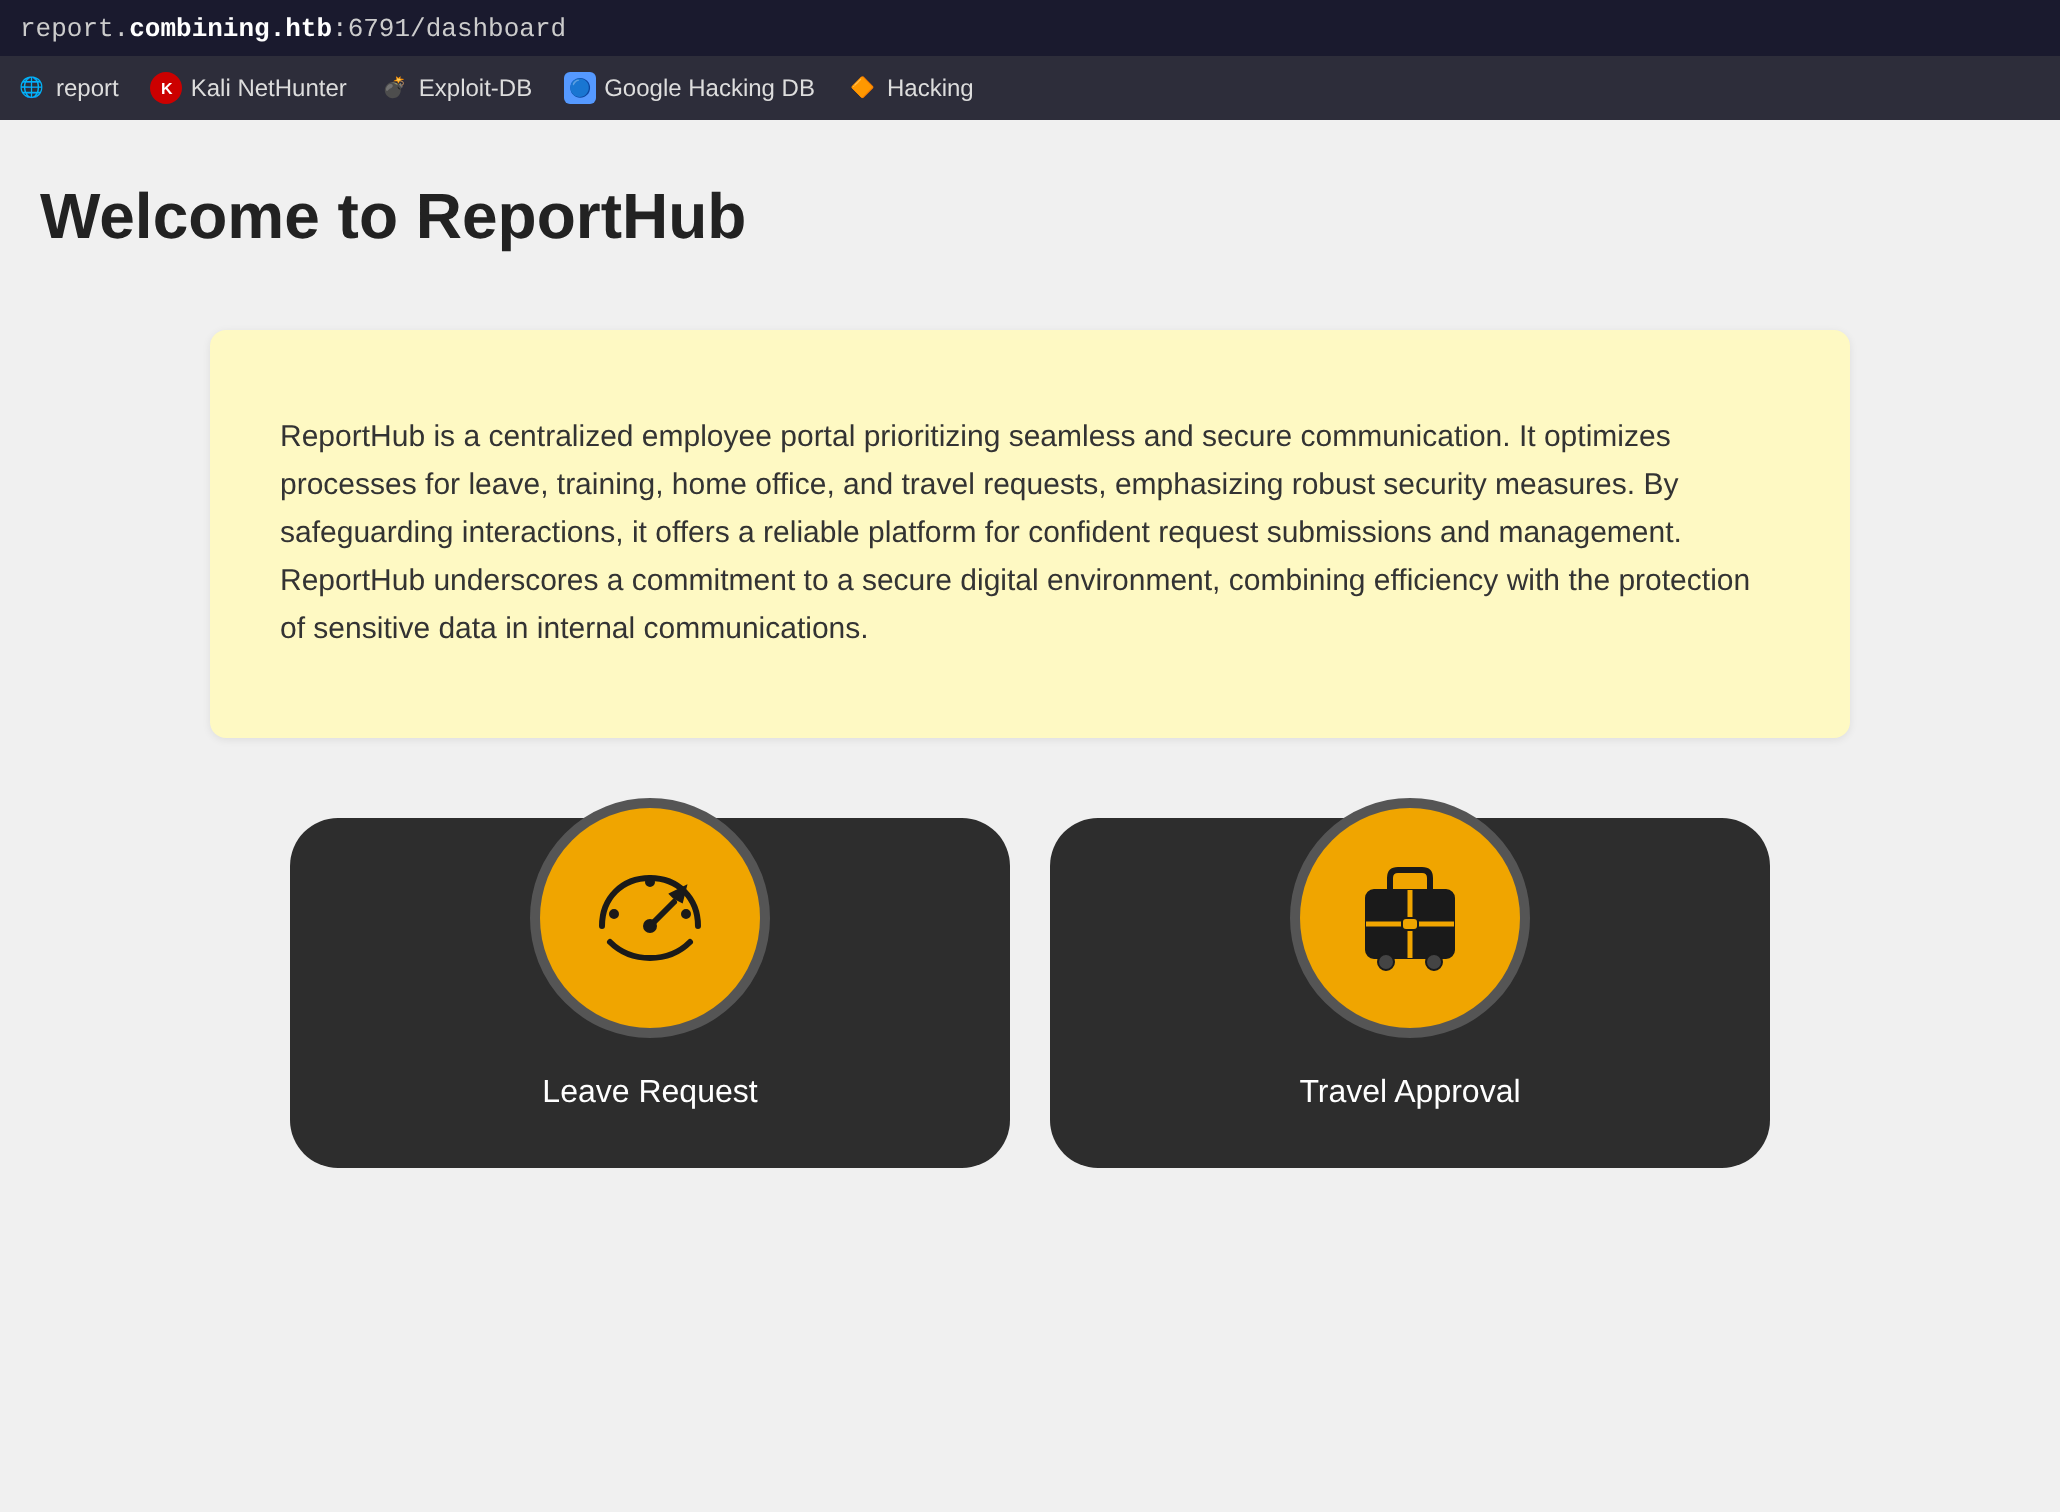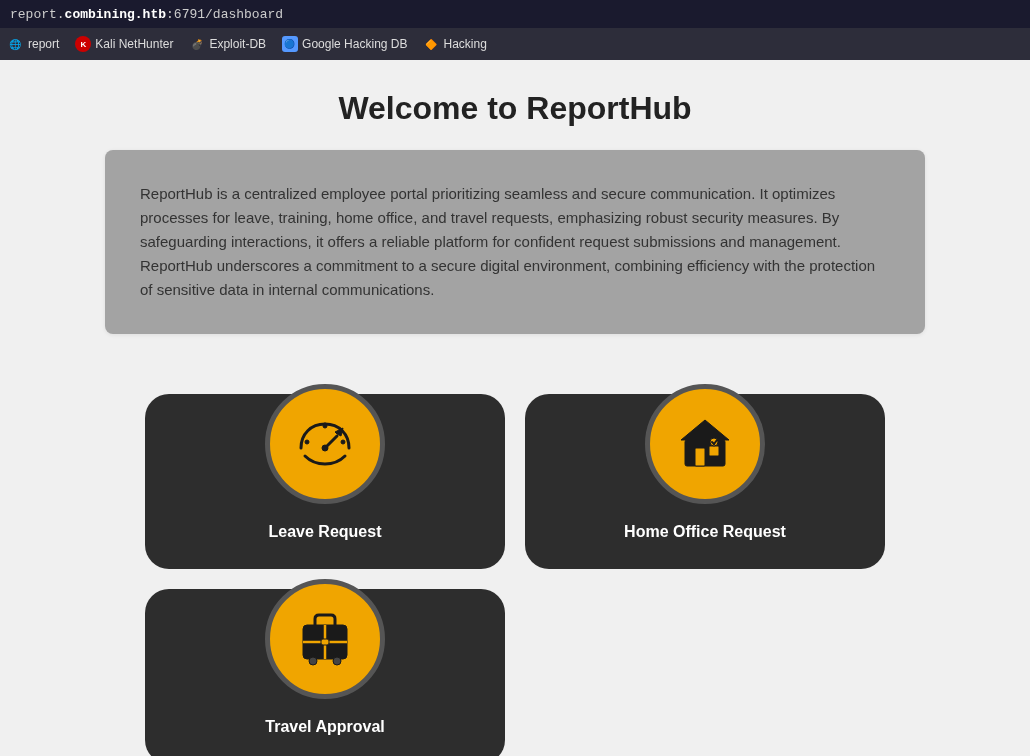--- a/index.html
+++ b/index.html
@@ -58,32 +58,32 @@
       font-size: 10px;
     }
 
     
     .main-content {
       background: #f0f0f0;
       padding: 30px 20px;
     }
 
     .page-title {
-      text-align: center;
+      text-align: left;
       font-size: 32px;
       font-weight: bold;
       color: #222;
-      margin-bottom: 23px;
+      margin-bottom: 38px;
     }
 
     .description-box {
-      background: #a3a3a3;
+      background: #fef9c3;
       border-radius: 8px;
-      padding: 32px 35px;
-      margin: 0 auto 60px auto;
+      padding: 42px 35px;
+      margin: 0 auto 40px auto;
       max-width: 820px;
       color: #333;
       font-size: 15px;
       line-height: 1.6;
       box-shadow: 0 1px 4px rgba(0,0,0,0.08);
     }
 
     
     .cards-grid {
       display: grid;
@@ -124,21 +124,21 @@
     .card-icon-circle svg {
       width: 64px;
       height: 64px;
       fill: #1a1a1a;
       stroke: #1a1a1a;
     }
 
     .card-label {
       color: #fff;
       font-size: 16px;
-      font-weight: bold;
+      font-weight: normal;
       margin-top: 95px;
       text-align: center;
     }
   </style>
 </head>
 <body>
 
 <div class="address-bar">
   <span>report.</span>
     <span class="domain">combining.htb</span>
@@ -192,38 +192,20 @@
           <circle cx="50" cy="30" r="2" fill="#1a1a1a"></circle>
           <circle cx="32" cy="14" r="2" fill="#1a1a1a"></circle>
 
           <path d="M42 20 L50 16 L48 24 L44 22 Z" fill="#1a1a1a"></path>
         </svg>
       </div>
       <span class="card-label">Leave Request</span>
     </div>
 
 
-    <div class="card">
-      <div class="card-icon-circle">
-        <svg viewBox="0 0 64 64" xmlns="http://www.w3.org/2000/svg">
-
-          <polygon points="32,8 8,28 56,28" fill="#1a1a1a"></polygon>
-          <rect x="12" y="28" width="40" height="26" rx="2" fill="#1a1a1a"></rect>
-          <rect x="22" y="36" width="10" height="18" rx="1" fill="#f0a500"></rect>
-          <rect x="36" y="34" width="10" height="10" rx="1" fill="#f0a500"></rect>
-
-          <circle cx="27" cy="30" r="0" fill="none"></circle>
-
-          <circle cx="41" cy="30" r="4" fill="#f0a500"></circle>
-          <line x1="39" y1="30" x2="41" y2="32" stroke="#1a1a1a" stroke-width="2" stroke-linecap="round"></line>
-          <line x1="41" y1="32" x2="44" y2="28" stroke="#1a1a1a" stroke-width="2" stroke-linecap="round"></line>
-        </svg>
-      </div>
-      <span class="card-label">Home Office Request</span>
-    </div>
 
     <div class="card">
       <div class="card-icon-circle">
         <svg viewBox="0 0 64 64" xmlns="http://www.w3.org/2000/svg">
 
           <path d="M22 18 L22 12 Q22 8, 26 8 L38 8 Q42 8, 42 12 L42 18" stroke="#1a1a1a" stroke-width="3" fill="none" stroke-linecap="round"></path>
 
           <rect x="10" y="18" width="44" height="34" rx="4" fill="#1a1a1a"></rect>
 
           <line x1="32" y1="18" x2="32" y2="52" stroke="#f0a500" stroke-width="2.5"></line>

